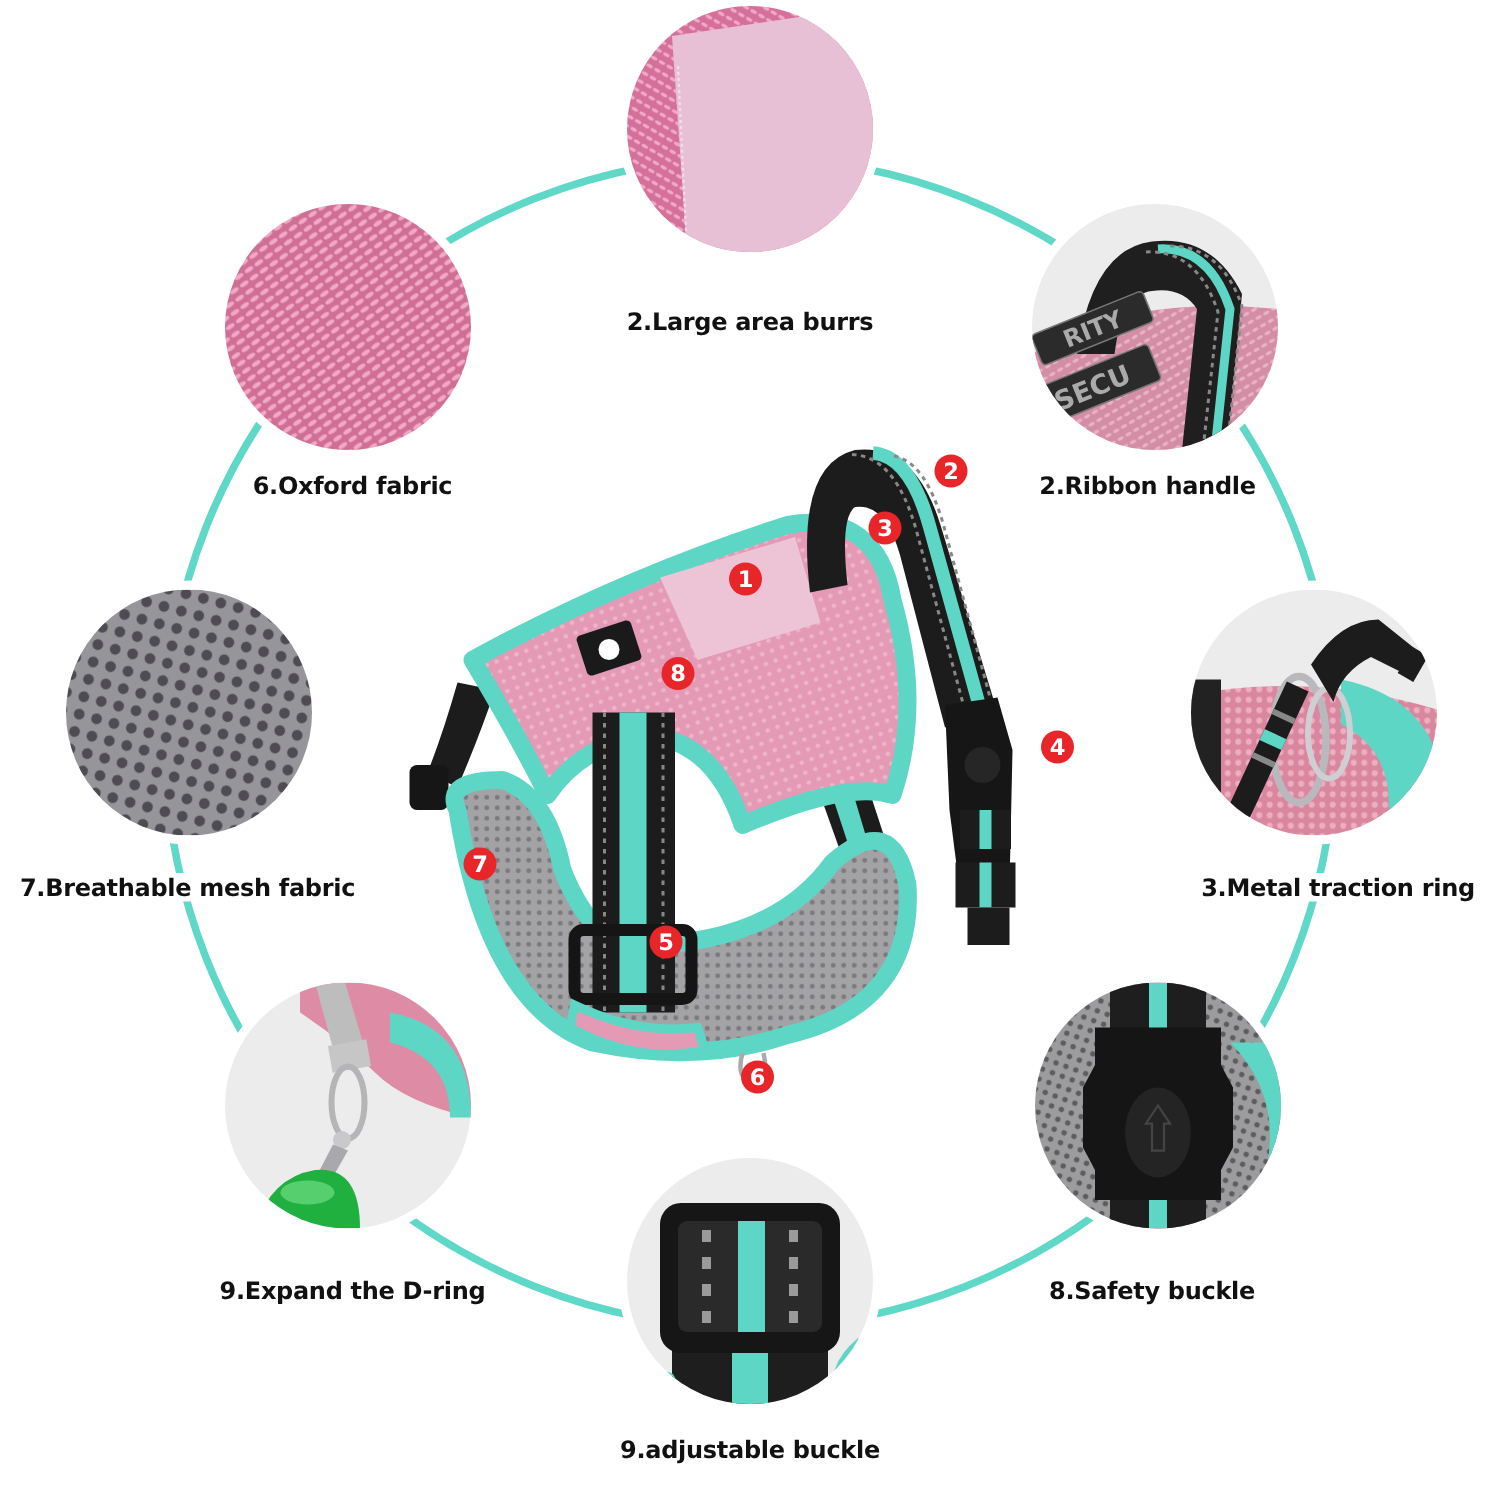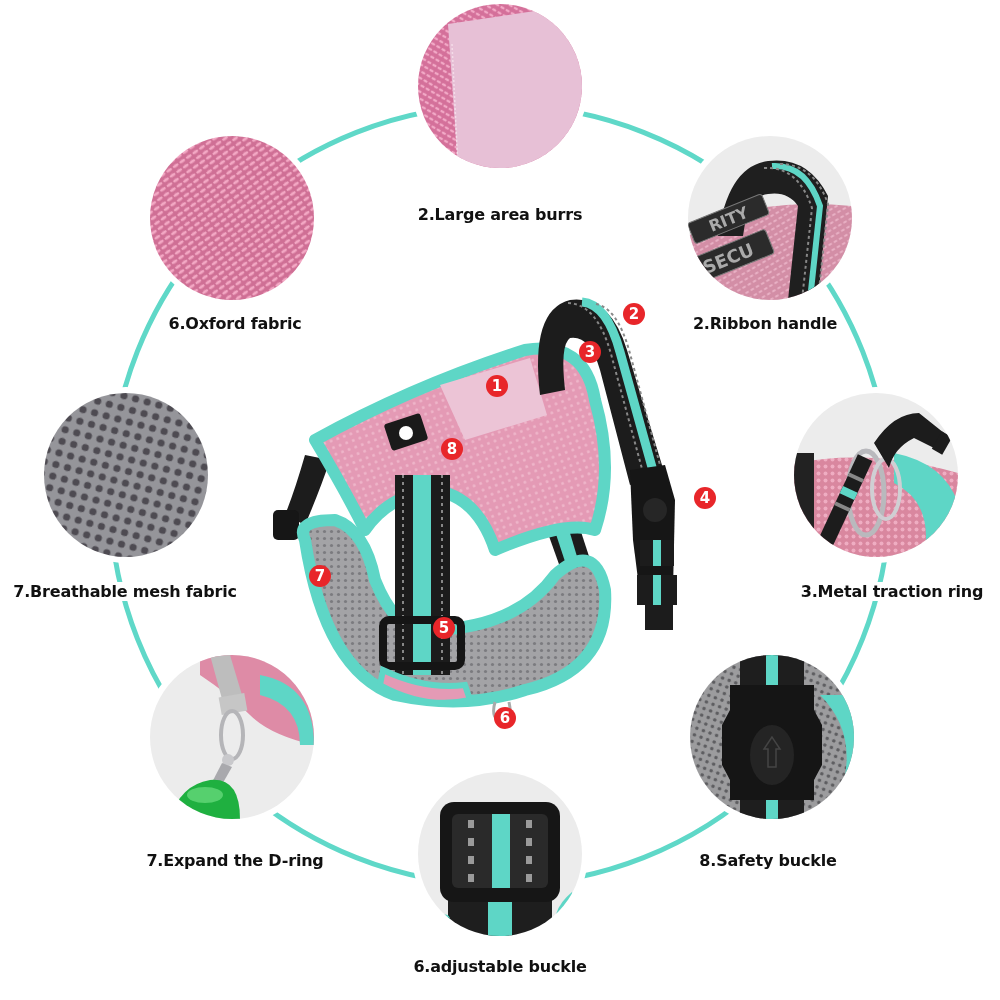--- a/index.html
+++ b/index.html
@@ -118,37 +118,37 @@
     <rect x="50" y="48" width="6" height="8" fill="#9a9a9a"></rect>
     <rect x="50" y="66" width="6" height="8" fill="#9a9a9a"></rect>
     <rect x="50" y="84" width="6" height="8" fill="#9a9a9a"></rect>
     <rect x="50" y="102" width="6" height="8" fill="#9a9a9a"></rect>
     <rect x="108" y="48" width="6" height="8" fill="#9a9a9a"></rect>
     <rect x="108" y="66" width="6" height="8" fill="#9a9a9a"></rect>
     <rect x="108" y="84" width="6" height="8" fill="#9a9a9a"></rect>
     <rect x="108" y="102" width="6" height="8" fill="#9a9a9a"></rect>
   </svg>
 </div>
-<div class="label" style="left:500px; top:957px;">6.adjustable buckle</div>
+<div class="label" style="left:500px; top:957px;">9.adjustable buckle</div>
 
 <div class="detail" style="left:150px; top:655px;">
   <svg width="164" height="164" viewBox="0 0 164 164">
     <rect width="164" height="164" fill="#ececec"></rect>
     <path d="M50,0 L164,0 L164,90 Q120,80 100,60 Q80,40 50,20 Z" fill="#de8ba6"></path>
     <path d="M110,20 Q164,30 164,90 L150,90 Q150,50 110,40 Z" fill="#5ed6c6"></path>
     <path d="M60,0 L80,0 L95,50 L75,55 Z" fill="#bdbdbd"></path>
     <rect x="70" y="40" width="26" height="18" fill="#c6c6c6" transform="rotate(-10 83 49)"></rect>
     <ellipse cx="82" cy="80" rx="11" ry="24" fill="none" stroke="#b5b5b8" stroke-width="4"></ellipse>
     <circle cx="78" cy="105" r="6" fill="#c9c9cc"></circle>
     <path d="M72,108 L58,135 L66,140 L82,112 Z" fill="#a9a9ad"></path>
     <path d="M20,164 Q30,130 60,125 Q90,122 90,164 Z" fill="#1fb040"></path>
     <ellipse cx="55" cy="140" rx="18" ry="8" fill="#56d06e"></ellipse>
   </svg>
 </div>
-<div class="label" style="left:235px; top:851px;">7.Expand the D-ring</div>
+<div class="label" style="left:235px; top:851px;">9.Expand the D-ring</div>
 
 <div class="detail" style="left:44px; top:393px;">
   <svg width="164" height="164" viewBox="0 0 164 164">
     <defs>
       <pattern id="graymesh7" width="12" height="12" patternUnits="userSpaceOnUse" patternTransform="rotate(15)">
         <rect width="12" height="12" fill="#95959a"></rect>
         <circle cx="6" cy="6" r="3.6" fill="#4e4b52"></circle>
       </pattern>
     </defs>
     <rect width="164" height="164" fill="url(#graymesh7)"></rect>

